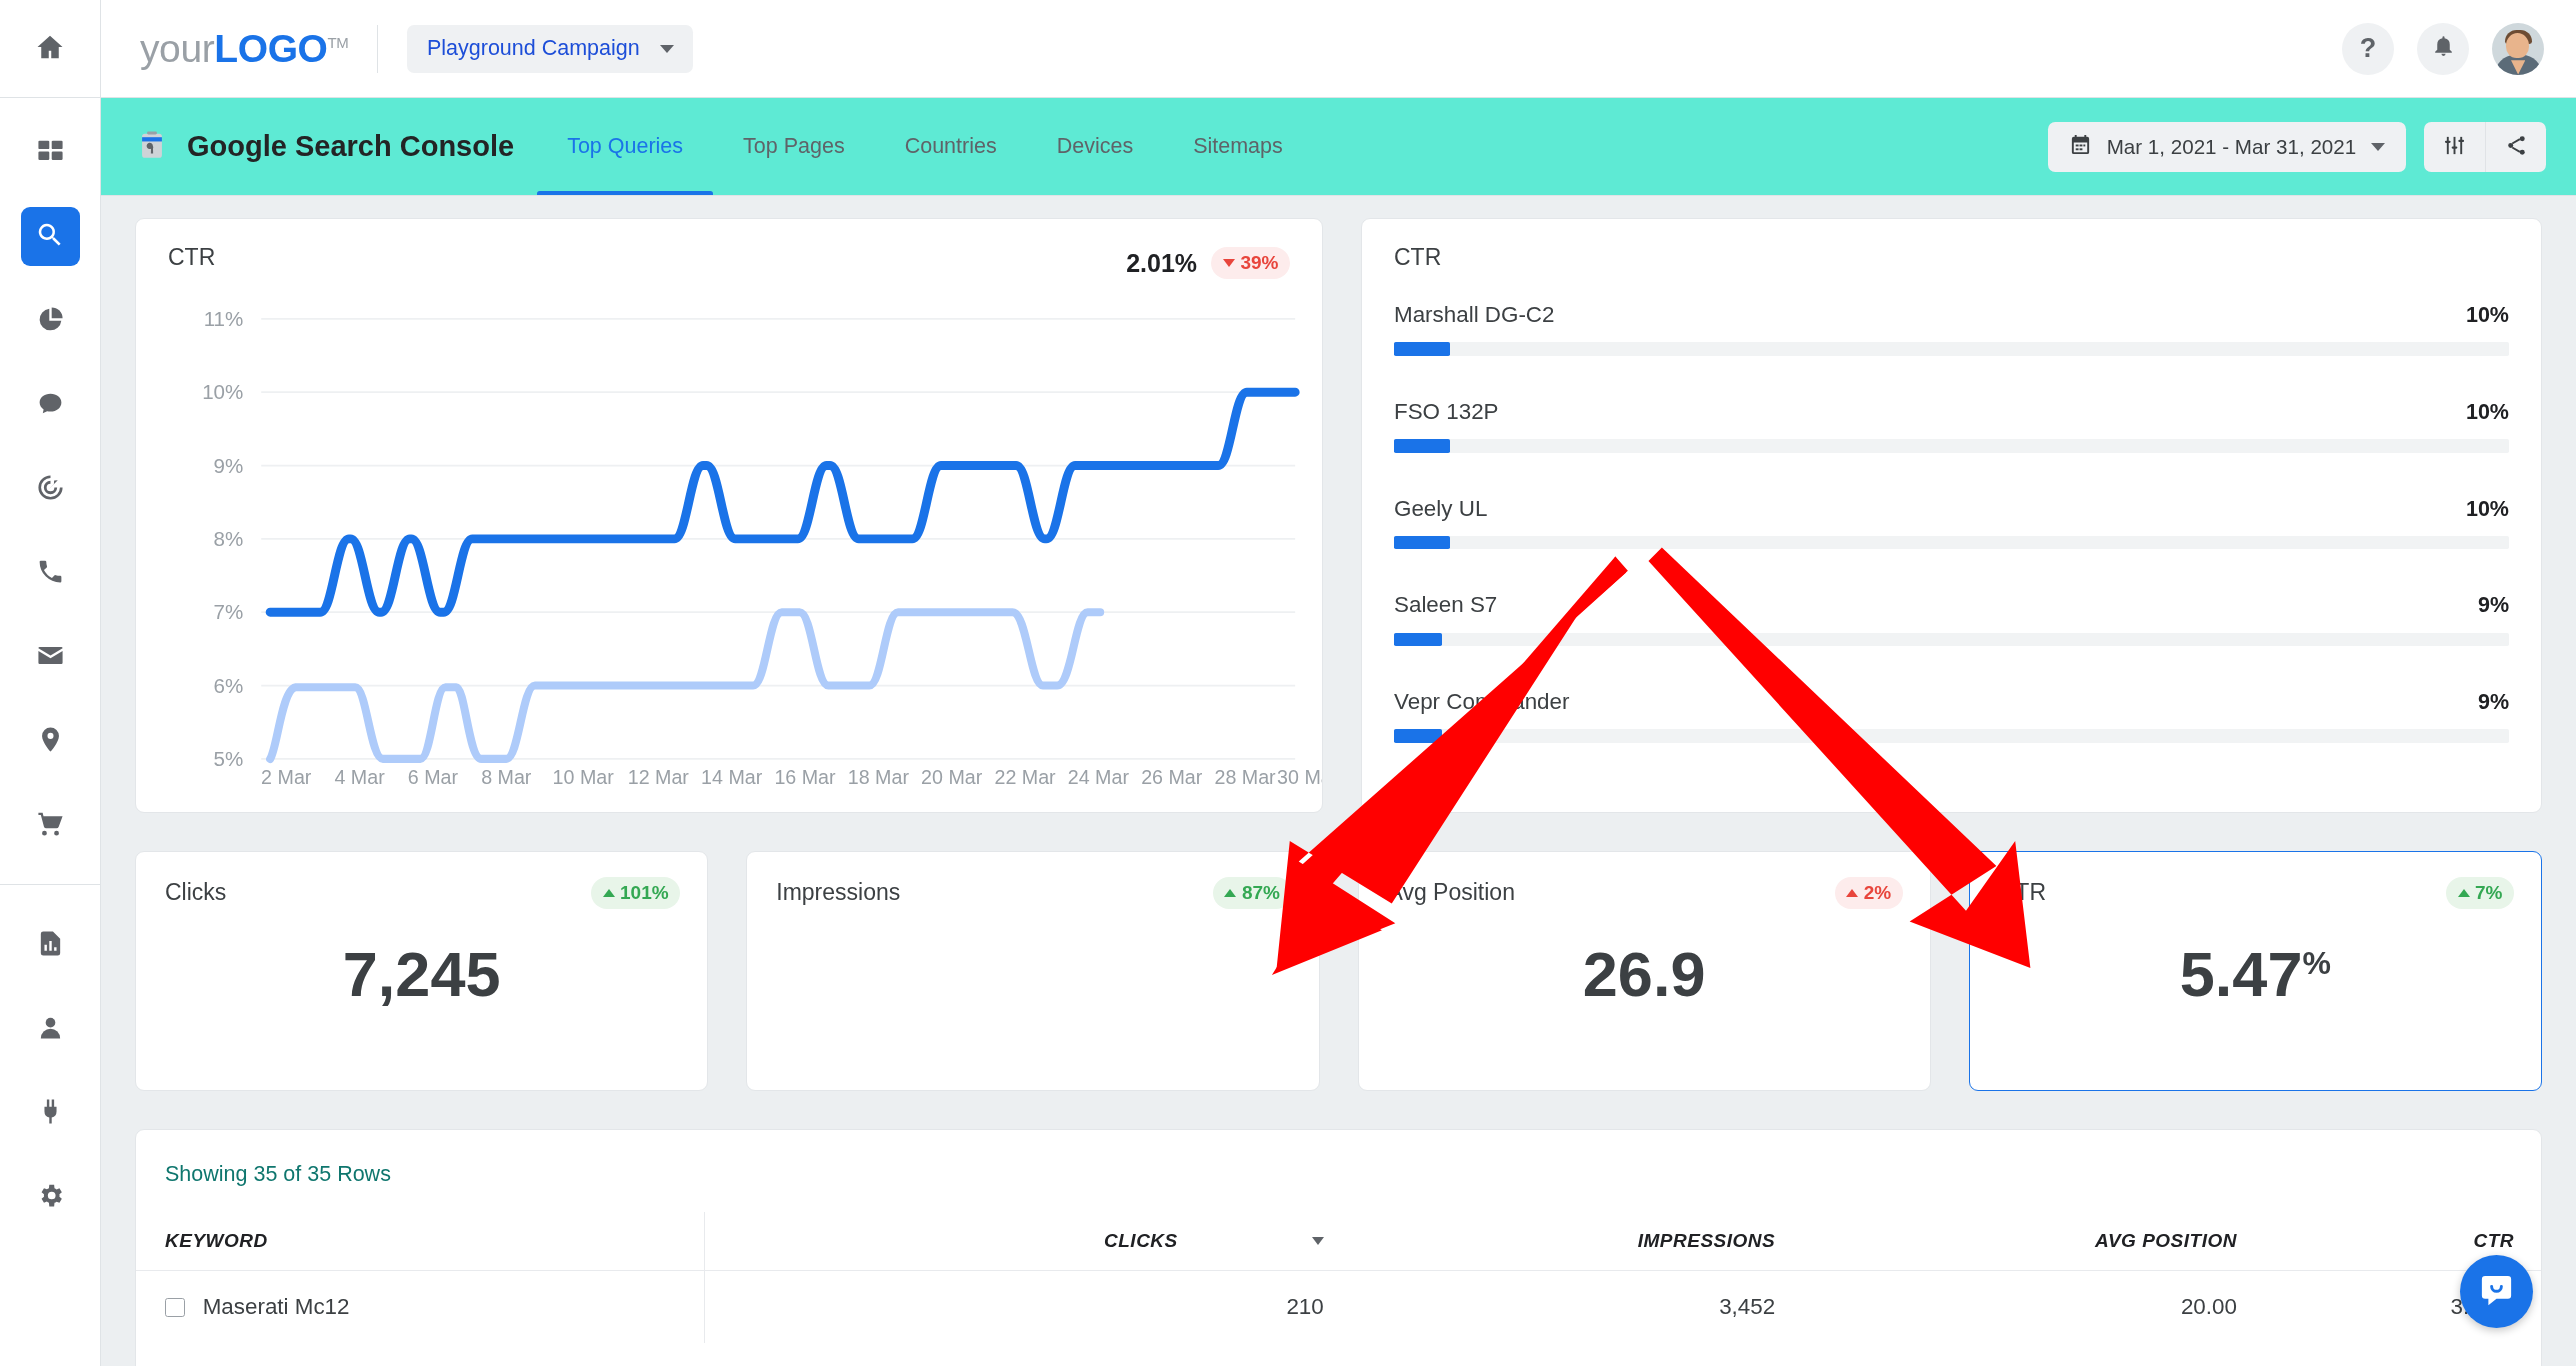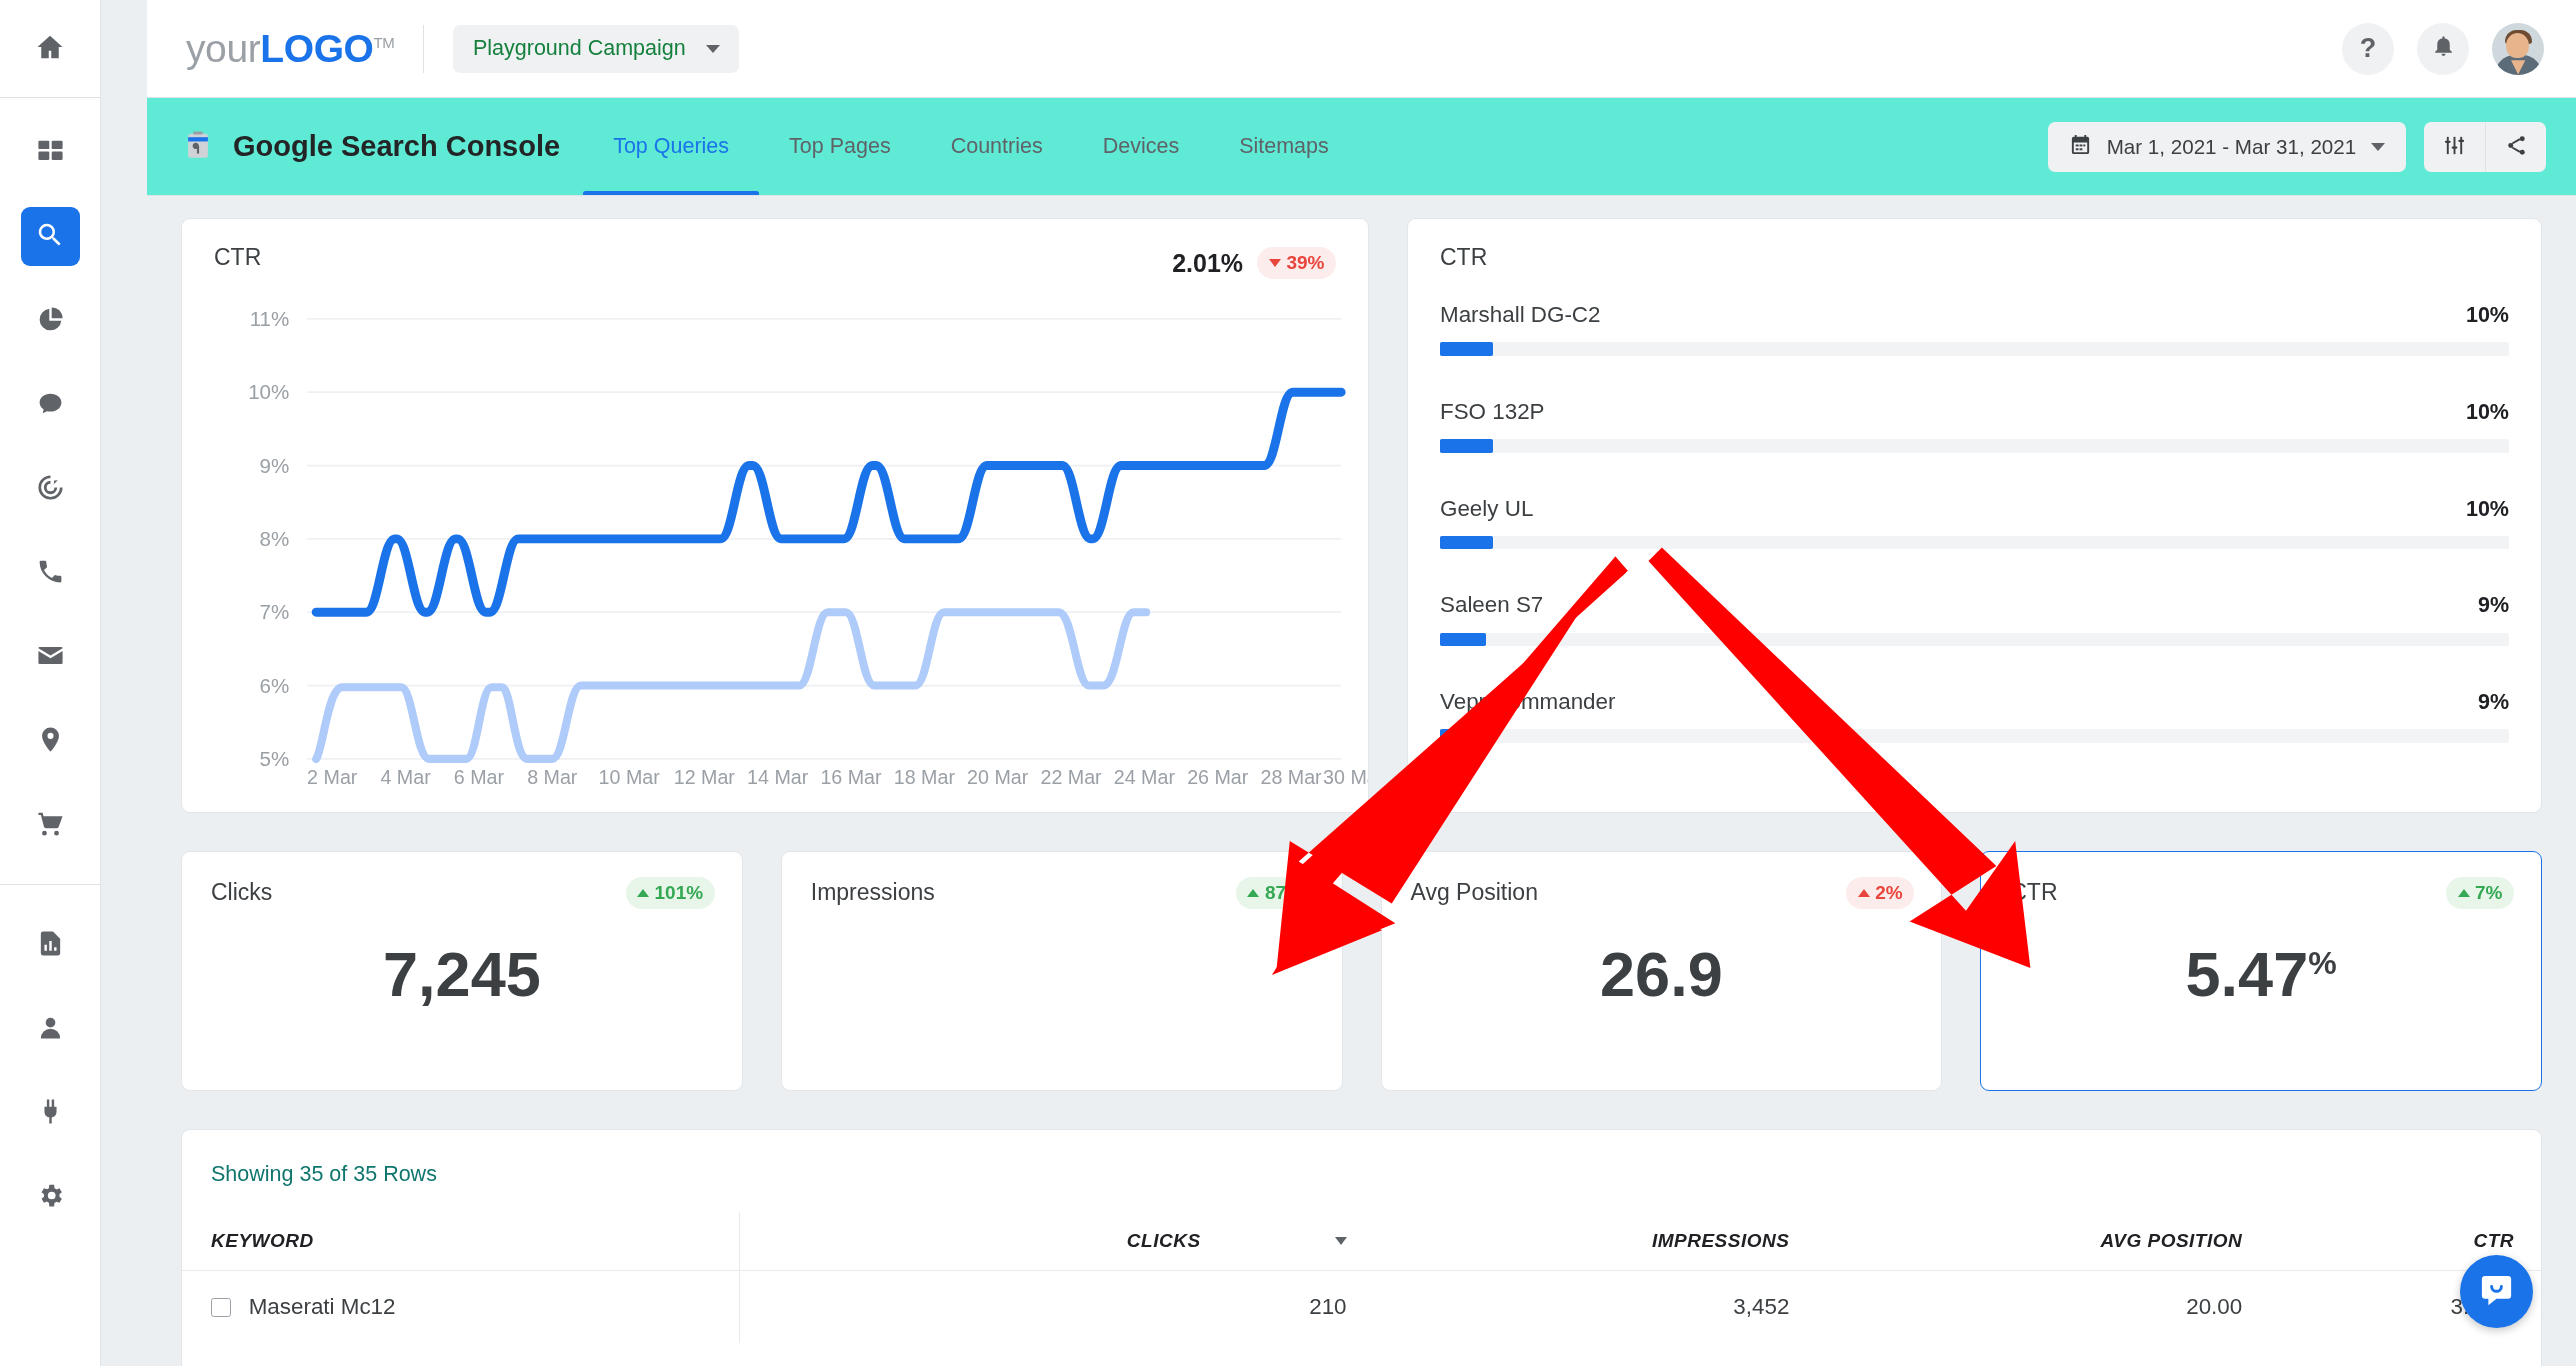--- a/index.html
+++ b/index.html
@@ -23,37 +23,37 @@
     width: 59px; height: 59px; margin-bottom: 25px;
     display: flex; align-items: center; justify-content: center;
     border-radius: 9px; cursor: pointer;
   }
   .rail-item.active { background: #1a73e8; }
   .rail-item svg { fill: #606368; }
   .rail-item.active svg { fill: #ffffff; }
   .rail-divider { width: 101px; height: 0.9px; background: #dfe3e6; margin: 5.4px 0 30px 0; }
 
   
-  .right { flex: 1; display: flex; flex-direction: column; height: 1367px; padding-left: 46px; }
+  .right { flex: 1; display: flex; flex-direction: column; height: 1367px; }
 
   
   .topbar {
     height: 98px; min-height: 98px; background: #fff;
     border-bottom: 0.9px solid #dfe3e6;
     display: flex; align-items: center; padding: 0 32px 0 39px;
   }
   .logo { font-size: 39px; letter-spacing: -0.4px; position: relative; }
   .logo .your { color: #9aa0a6; font-weight: 400; }
   .logo .lg { color: #1a73e8; font-weight: 700; }
   .logo .tm { color: #9aa0a6; font-size: 15px; vertical-align: super; }
   .vsep { width: 0.9px; height: 48px; background: #dfe3e6; margin: 0 29px; }
   .campaign-select {
     background: #eff1f3; border-radius: 7.2px; height: 48px;
     display: flex; align-items: center; gap: 20px;
-    padding: 0 19.7px; color: #15803d; font-size: 21.5px; cursor: pointer;
+    padding: 0 19.7px; color: #1d4ed8; font-size: 21.5px; cursor: pointer;
   }
   .caret { width: 0; height: 0; border-left: 7.2px solid transparent; border-right: 7.2px solid transparent; border-top: 8px solid #5f6368; }
   .topbar-spacer { flex: 1; }
   .circ-btn {
     width: 52px; height: 52px; border-radius: 50%; background: #eff1f3;
     display: flex; align-items: center; justify-content: center;
     margin-left: 23px; cursor: pointer; color: #5f6368; font-size: 27px; font-weight: bold;
   }
   .avatar {
     width: 52px; height: 52px; border-radius: 50%; margin-left: 23px;

